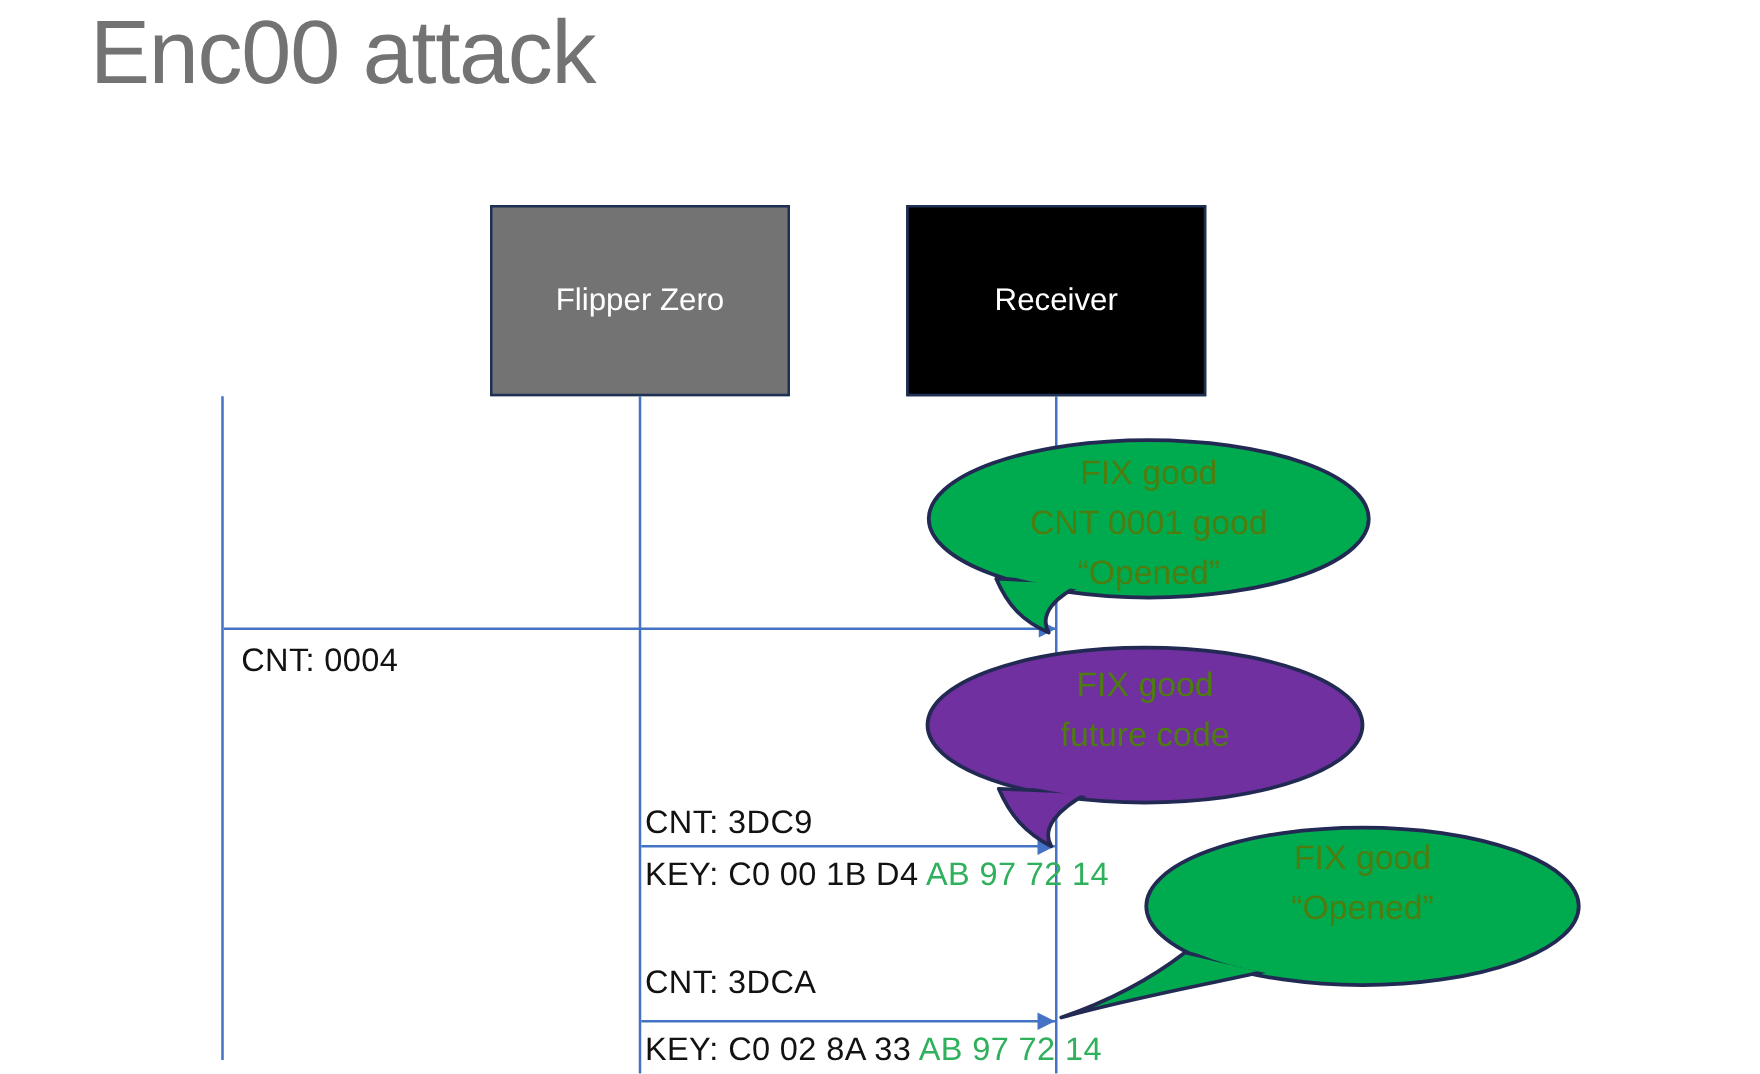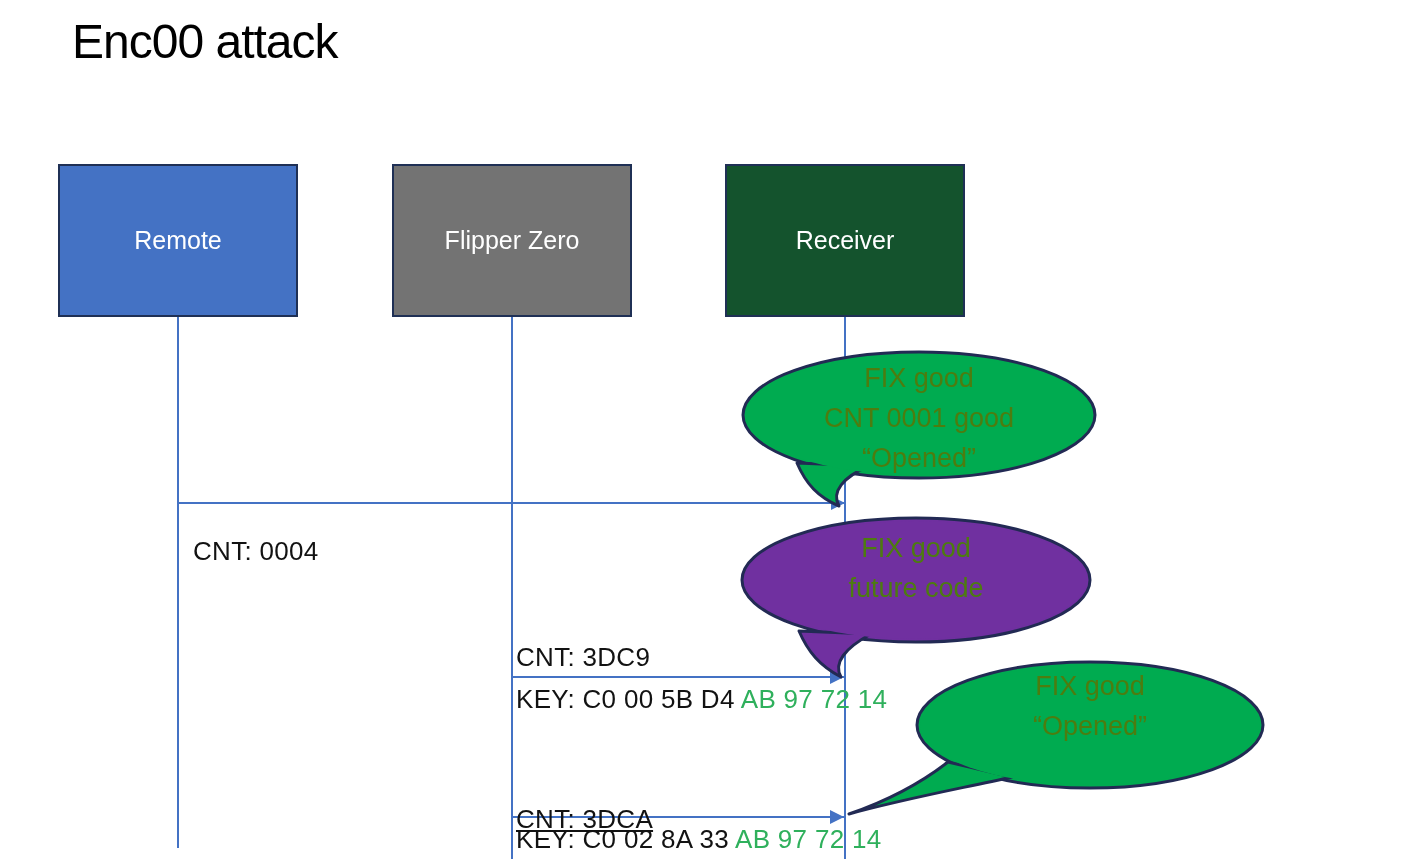--- a/index.html
+++ b/index.html
@@ -1,22 +1,22 @@
 <!DOCTYPE html>
 <html><head>
 <meta charset="utf-8">
 <style>
   html,body{margin:0;padding:0;background:#fff;}
   .canvas{
     position:relative;width:1408px;height:859px;background:#ffffff;
     overflow:hidden;font-family:"Liberation Sans",sans-serif;
   }
   .title{
-    position:absolute;left:72px;top:6px;font-size:48px;line-height:72px;
-    font-weight:300;color:#000000;letter-spacing:-1px;white-space:nowrap;
+    position:absolute;left:72px;top:6px;font-size:72px;line-height:72px;
+    font-weight:300;color:#737373;letter-spacing:-1px;white-space:nowrap;
   }
   
   .actor{
     position:absolute;top:164px;width:236px;height:149px;
     border:2px solid #1F3055;display:flex;align-items:center;justify-content:center;
   }
   .actor span{color:#ffffff;font-size:25px;white-space:nowrap;}
   .actor.remote{left:58px;}
   .actor.flipper{left:392px;}
   .actor.receiver{left:725px;}
@@ -34,25 +34,25 @@
   }
   .arrow.a1{left:179px;top:502px;width:666px;}
   .arrow.a2{left:513px;top:676px;width:331px;}
   .arrow.a3{left:513px;top:816px;width:331px;}
   
   .mtext{
     position:absolute;font-size:26px;line-height:30px;color:#121212;
     white-space:nowrap;z-index:3;letter-spacing:0.3px;
   }
   .m1-fix{left:193px;top:471px;}
-  .m1-cnt{left:193px;top:513px;margin-top:23px;}
+  .m1-cnt{left:193px;top:513px;}
   .m1-key{left:193px;top:553px;}
   .m2-cnt{left:516px;top:642px;}
   .m2-key{left:516px;top:684px;}
-  .m3-cnt{left:516px;top:804px;text-decoration:underline;}
+  .m3-cnt{left:516px;top:770px;}
   .m3-key{left:516px;top:824px;}
   .k-red{color:#FF0000;}
   .k-green-b{color:#00A04D;font-weight:700;}
   .k-green{color:#2FB05C;}
   
   .overlay{position:absolute;left:0;top:0;z-index:4;pointer-events:none;}
   .bubble{stroke:#222A54;stroke-width:3;stroke-linejoin:round;}
   .patch{stroke:none;}
   .callout-text{
     position:absolute;width:340px;text-align:center;color:#4d7c0f;
@@ -62,48 +62,45 @@
   .ct2{left:746px;top:528px;}
   .ct3{left:920px;top:666px;}
 </style>
 </head>
 <body>
 
 <div class="canvas">
 
   <div class="title">Enc00 attack</div>
 
-  <div class="actor remote" style="background-color: rgb(68, 114, 196);">
-    <span>Remote</span>
-  </div>
   <div class="actor flipper" style="background-color: #737373;">
     <span>Flipper Zero</span>
   </div>
-  <div class="actor receiver" style="background-color: #14532d; align-items: center;">
+  <div class="actor receiver" style="background-color: #000000; align-items: center;">
     <span>Receiver</span>
   </div>
 
   <div class="lifeline remote"></div>
   <div class="lifeline flipper"></div>
   <div class="lifeline receiver"></div>
 
   <div class="arrow a1">
     <div class="head"></div>
   </div>
   <div class="arrow a2">
     <div class="head"></div>
   </div>
   <div class="arrow a3">
     <div class="head"></div>
   </div>
 
   <div class="mtext m1-cnt">CNT: 0004</div>
 
   <div class="mtext m2-cnt">CNT: 3DC9</div>
-  <div class="mtext m2-key"><span>KEY: C0 00 5B D4 </span><span class="k-green">AB 97 72 14</span></div>
+  <div class="mtext m2-key"><span>KEY: C0 00 1B D4 </span><span class="k-green">AB 97 72 14</span></div>
 
   <div class="mtext m3-cnt">CNT: 3DCA</div>
   <div class="mtext m3-key"><span>KEY: C0 02 8A 33 </span><span class="k-green">AB 97 72 14</span></div>
 
   <svg class="overlay" width="1408" height="859">
     <g>
       <ellipse class="bubble" cx="919" cy="415" rx="176" ry="63" fill="#00AB50"></ellipse>
       <path class="bubble" d="M797 463 C806 484 818 497 839 506 C831 492 843 477 869 466 Z" fill="#00AB50"></path>
       <ellipse class="patch" cx="919" cy="415" rx="173" ry="60" fill="#00AB50"></ellipse>
     </g>

